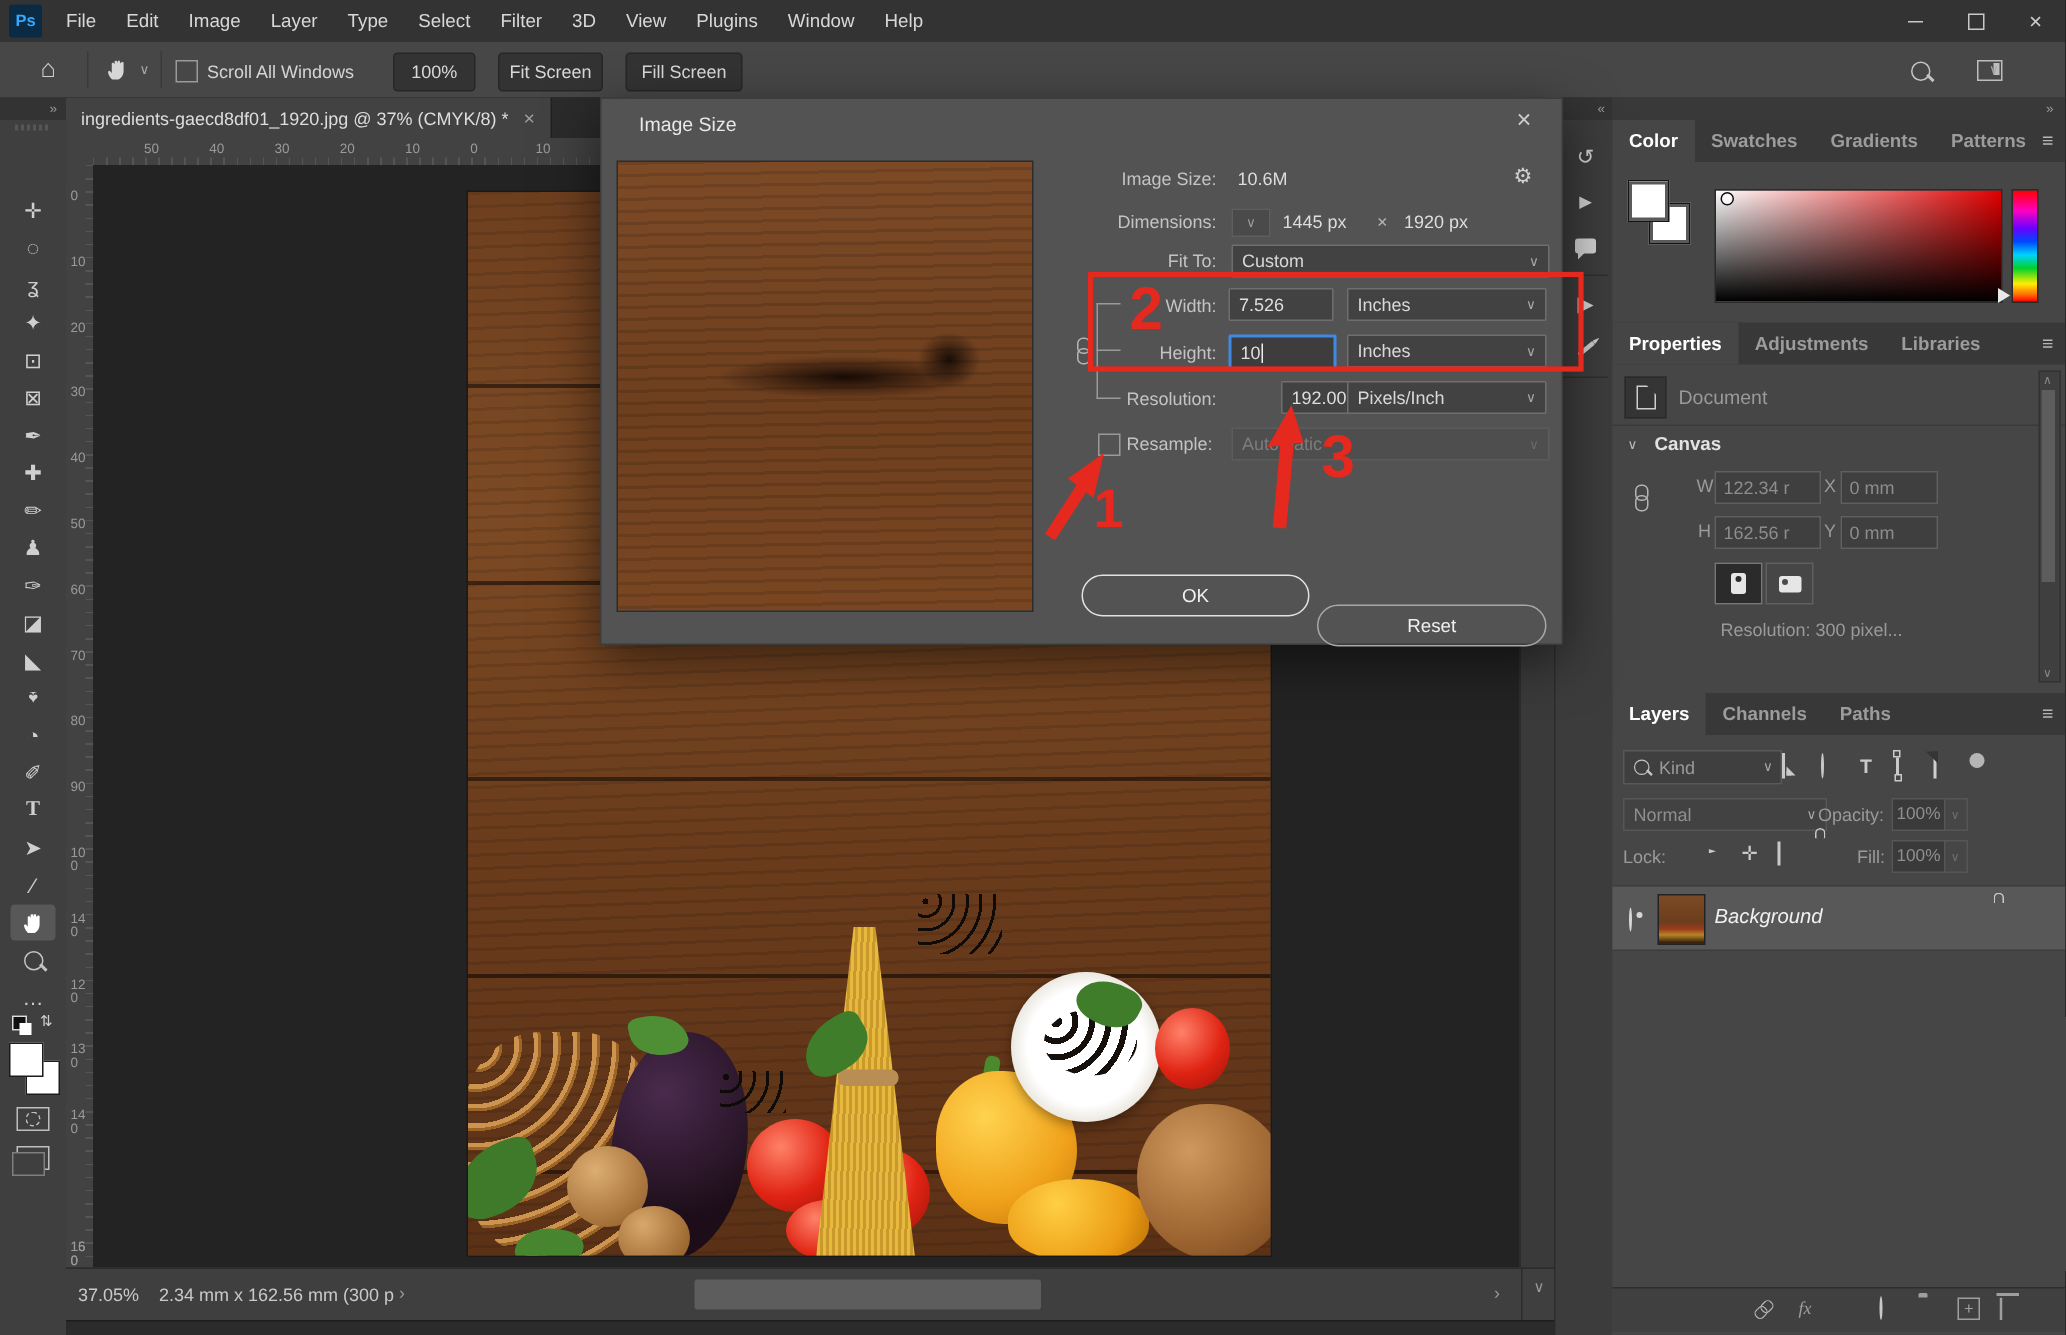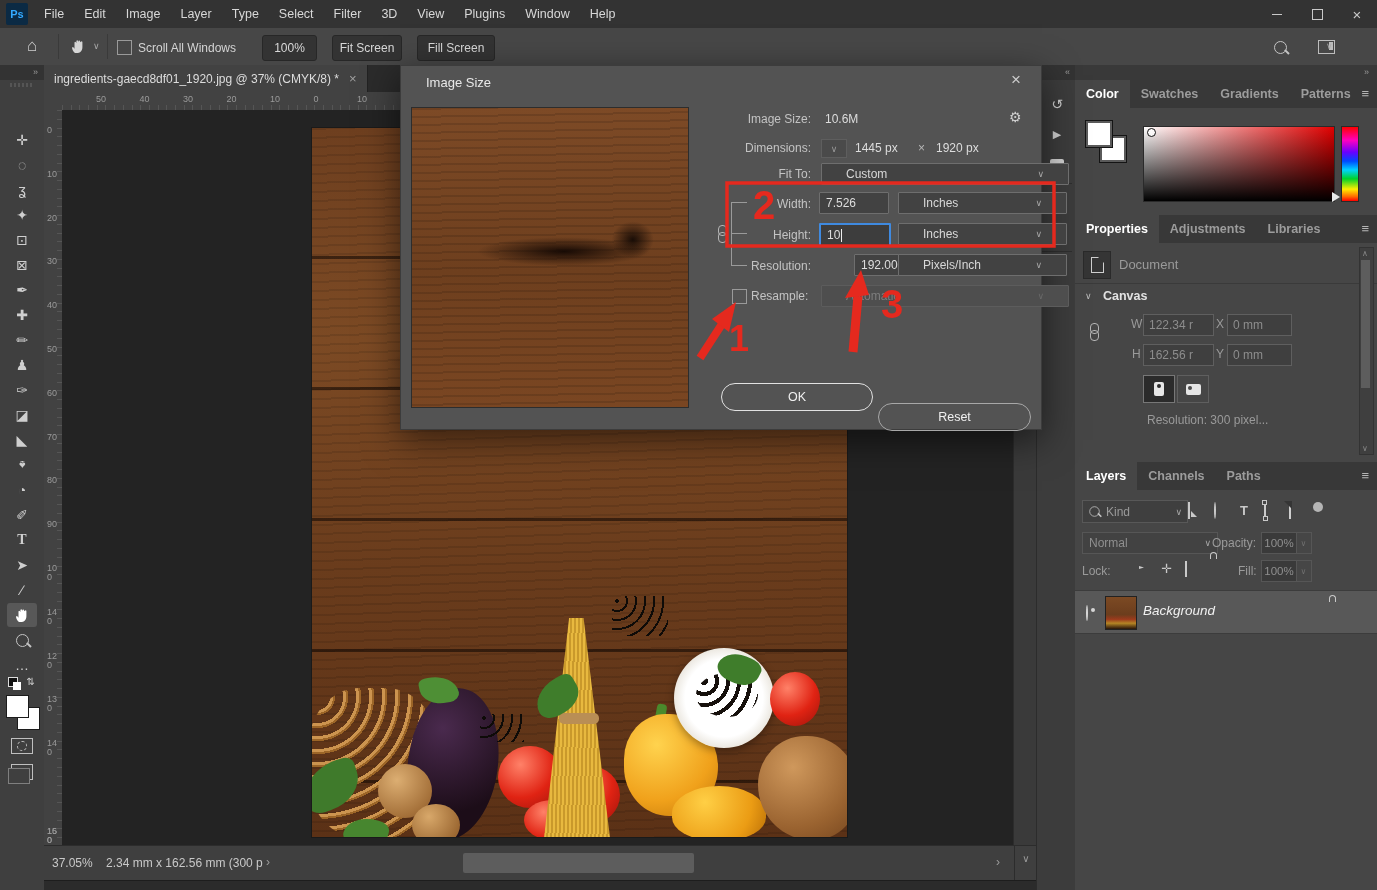--- a/index.html
+++ b/index.html
@@ -123,21 +123,21 @@
       radial-gradient(30px 26px at 80% 44%, rgba(10,4,2,.85), transparent 70%),
       repeating-linear-gradient(179deg, rgba(0,0,0,.12) 0 2px, transparent 2px 8px),
       linear-gradient(180deg,#7d4a26,#6e3f1e 55%,#7a4622);}
   .dlbl{position:absolute;left:240px;width:170px;text-align:right;font-size:12px;color:#c3c3c3;}
   .dval{position:absolute;font-size:12px;color:#dddddd;}
   .dinput{position:absolute;height:20px;background:#424242;border:1px solid #6e6e6e;border-radius:1px;color:#dedede;
     font-size:12px;display:flex;align-items:center;padding-left:6px;}
   .dinput.focus{border:2px solid #3f8ae0;background:#3d3d3d;}
   .caret{display:inline-block;width:1px;height:13px;background:#eeeeee;margin-left:1px;}
   .ddown{position:absolute;height:20px;background:#424242;border:1px solid #6e6e6e;border-radius:1px;color:#d8d8d8;
-    font-size:12px;display:flex;align-items:center;padding:0 24px;}
+    font-size:12px;display:flex;align-items:center;padding:0 6px;}
   .ddown .chev{margin-left:auto;}
   .ddown.disabled{background:#4e4e4e;border-color:#5c5c5c;color:#7d7d7d;}
   .ddown.disabled .chev{color:#6a6a6a;}
   .chevbox{position:absolute;width:24px;height:17px;background:#4a4a4a;border:1px solid #5e5e5e;color:#9a9a9a;
     font-size:9px;display:flex;align-items:center;justify-content:center;}
   .dlg-gear{position:absolute;left:608px;top:43px;color:#cfcfcf;font-size:14px;}
   .pillbtn{position:absolute;height:26px;border-radius:14px;display:flex;align-items:center;justify-content:center;
     font-size:12.5px;color:#f0f0f0;background:transparent;}
   .pill-ok{left:320px;top:317px;width:150px;border:1.5px solid #e2e2e2;}
   .pill-reset{left:477px;top:317px;width:151px;border:1.5px solid #a8a8a8;margin-top:20px;}
@@ -552,20 +552,31 @@
       <span class="abs" style="left:133px;top:96px;" data-name="lock-all-icon"><span class="lockic" data-name="lock-icon"></span></span>
       <span class="abs greytxt" style="left:163px;top:102px;" data-name="fill-label">Fill:</span>
       <div class="valbox" style="left:186px;top:98px;" data-name="fill-value">100%</div>
       <div class="valchev" style="left:221px;top:98px;" data-name="fill-chevron">∨</div>
       <div class="layerrow" data-name="layer-row-background">
         <span class="eye abs" style="left:11px;top:15px;" data-name="layer-visibility-eye-icon"></span>
         <span class="lthumb" data-name="layer-thumbnail"></span>
         <span class="lname" data-name="layer-name">Background</span>
         <span class="abs" style="left:252px;top:10px;" data-name="layer-locked-icon"><span class="lockic" data-name="lock-icon"></span></span>
       </div>
+      <div class="lbot" data-name="layers-panel-footer">
+        <span class="ic chain" style="left:96px;top:5px;transform:rotate(45deg) scale(.8);" data-name="link-layers-icon"></span>
+        <span class="ic fxtxt" style="left:124px;" data-name="layer-effects-icon">fx</span>
+        <span class="ic" style="left:150px;" data-name="add-layer-mask-icon"><span class="maskic" data-name="mask-icon"></span></span>
+        <span class="ic" style="left:178px;" data-name="new-adjustment-layer-icon"><span class="halfc" data-name="adjustment-icon"></span></span>
+        <span class="ic" style="left:204px;" data-name="new-group-icon"><span class="folderic" data-name="folder-icon"></span></span>
+        <span class="ic" style="left:230px;" data-name="new-layer-icon">
+            <span class="plusic" data-name="plus-icon">+</span>
+          </span>
+        <span class="ic" style="left:258px;" data-name="delete-layer-icon"><span class="trashic" data-name="trash-icon"></span></span>
+      </div>
     </div>
   </div>
 
   <div class="dialog" data-name="image-size-dialog">
     <span class="dlg-title" data-name="dialog-title">Image Size</span>
     <span class="dlg-close" data-name="dialog-close-icon">×</span>
     <div class="dlg-preview" data-name="image-preview"></div>
 
     <span class="dlbl" style="top:46px;" data-name="image-size-label">Image Size:</span>
     <span class="dval" style="left:424px;top:46px;" data-name="image-size-value">10.6M</span>

